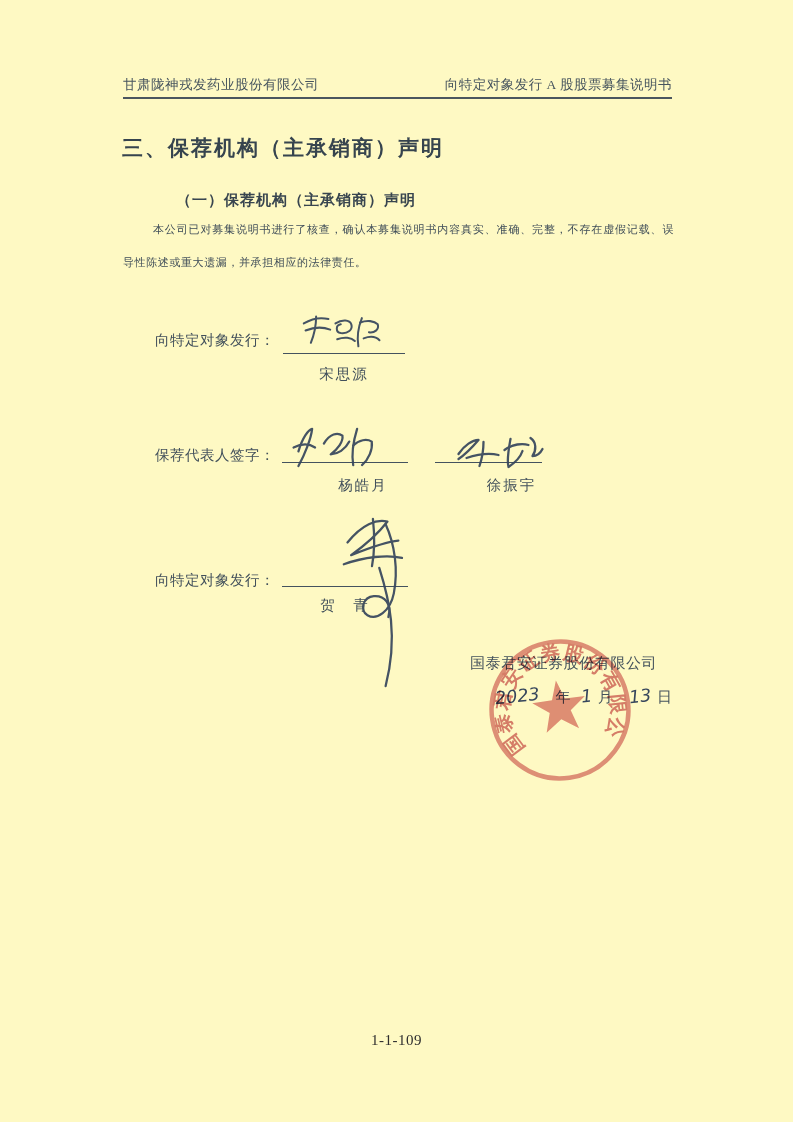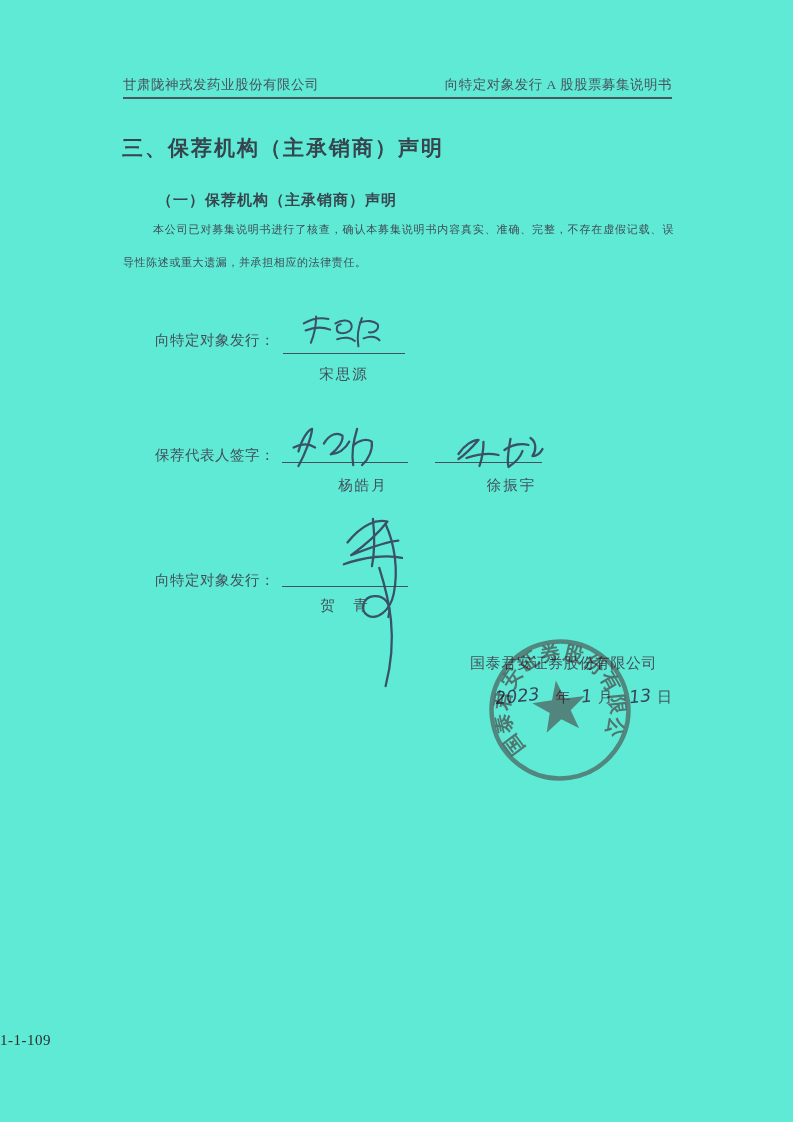--- a/index.html
+++ b/index.html
@@ -1,36 +1,36 @@
 <!DOCTYPE html>
 <html><head>
 <meta charset="utf-8">
 <style>
   html,body{margin:0;padding:0;background:#ffffff;}
   .page{
     position:relative;width:793px;height:1122px;margin:0 auto;
-    background:#5eead4;overflow:hidden;
+    background:#fef9c3;overflow:hidden;
     font-family:"Liberation Serif","DejaVu Serif",serif;
     color:#45525c;
   }
   
   .header{
     position:absolute;left:123px;top:73px;width:549px;height:21px;
     display:flex;justify-content:space-between;align-items:flex-end;
     border-bottom:2px solid #4b565e;padding-bottom:3px;
     font-size:13.5px;letter-spacing:0.5px;color:#46545e;
   }
   
   .h1{
     position:absolute;left:122px;top:134px;
     font-family:"Liberation Sans","DejaVu Sans",sans-serif;
     font-weight:bold;font-size:21px;letter-spacing:2px;color:#36444e;
   }
   .h2{
-    position:absolute;left:157px;top:191px;
+    position:absolute;left:176px;top:191px;
     font-family:"Liberation Sans","DejaVu Sans",sans-serif;
     font-weight:bold;font-size:15px;letter-spacing:1px;color:#38454f;
   }
   .para{
     position:absolute;left:123px;top:213px;width:551px;
     font-size:11px;line-height:33px;text-align:justify;
     text-indent:30px;color:#3f4d58;letter-spacing:0.6px;
   }
   
   .sig-label{position:absolute;font-size:14.5px;letter-spacing:0.5px;color:#42505b;}
@@ -63,21 +63,21 @@
   .d-dsuf{margin-left:6px;}
   
   .seal{
     position:absolute;left:479px;top:627px;width:162px;height:166px;
     transform:rotate(-8deg);opacity:0.86;mix-blend-mode:multiply;
     pointer-events:none;
   }
   .seal svg{display:block;}
   
   .page-num{
-    position:absolute;left:0;right:0;top:1032px;
+    position:absolute;left:0;right:0;top:1032px;text-align:center;
     font-size:15px;color:#2e2e2e;letter-spacing:0.5px;
     font-family:"Liberation Serif","DejaVu Serif",serif;
   }
 </style>
 </head>
 <body>
 
 <div class="page">
 
   <div class="header">

